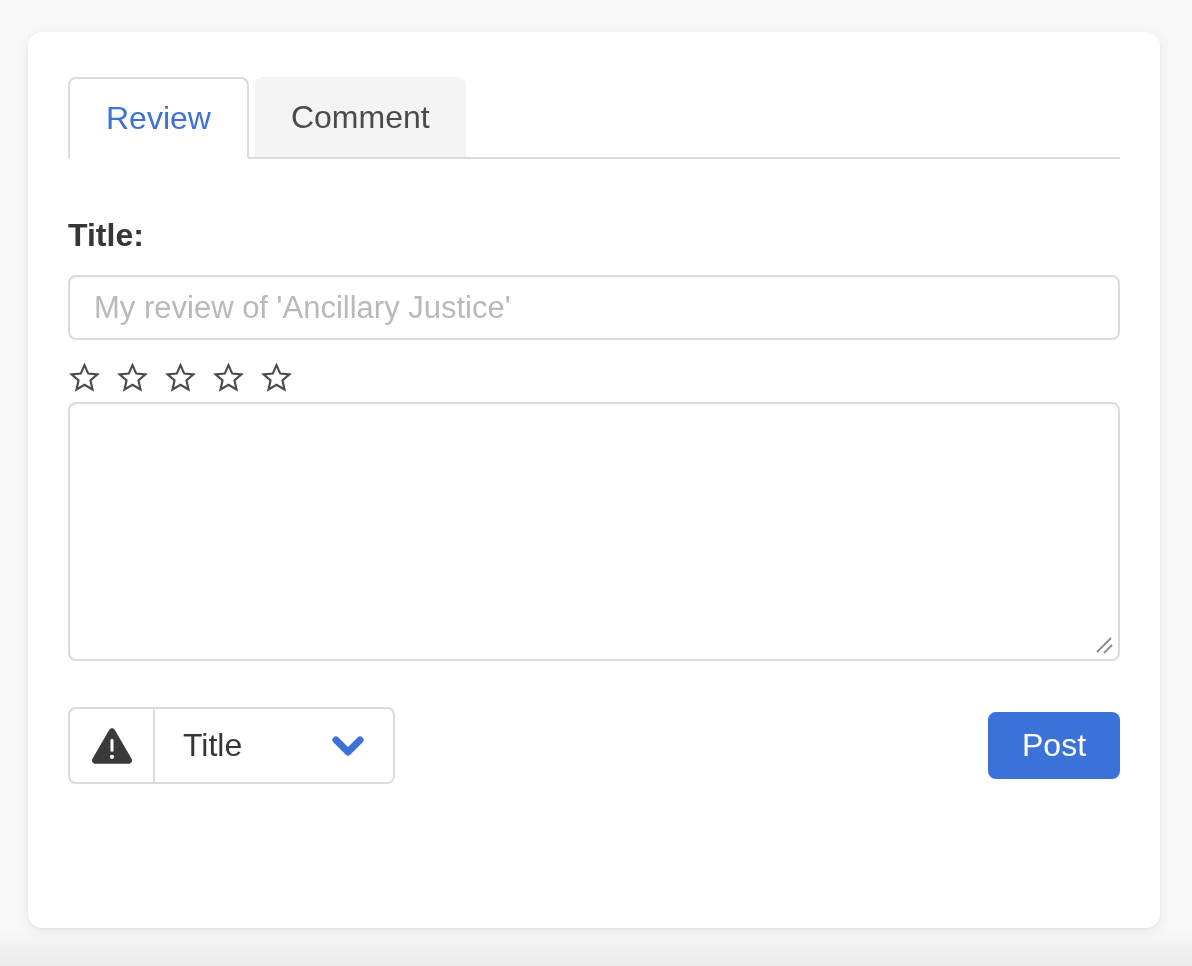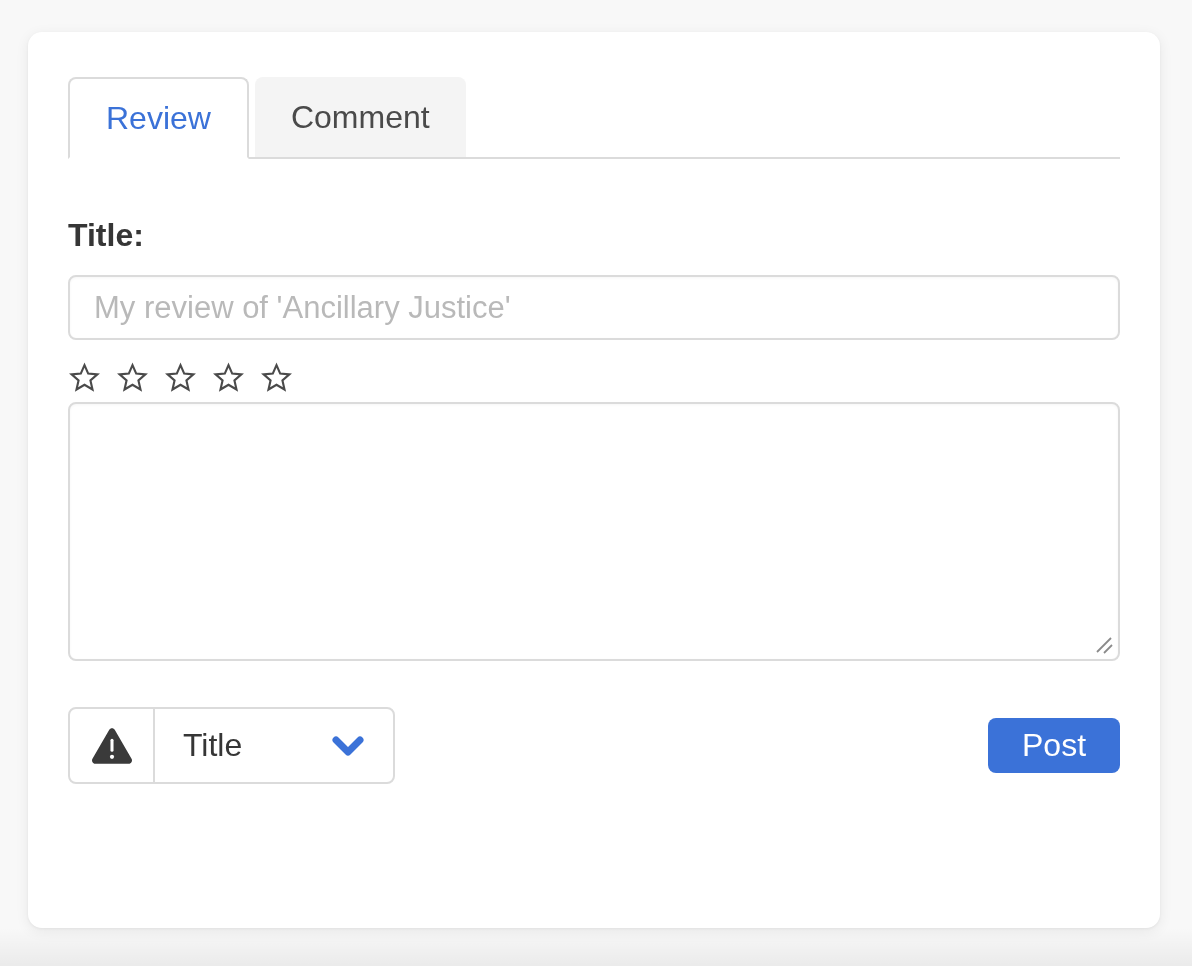--- a/index.html
+++ b/index.html
@@ -123,21 +123,21 @@
     cursor:pointer;
   }
   .privacy-select{
     width:238px;
     display:flex;align-items:center;justify-content:space-between;
     padding:0 28px;
     cursor:pointer;
   }
   .privacy-label{font-size:32px;color:var(--ink);}
   .post-button{
-    width:132px;height:55px;
+    width:132px;height:67px;
     background:var(--accent);
     border:none;border-radius:8px;
     color:#ffffff;font-size:32px;
     font-family:"Liberation Sans","DejaVu Sans",sans-serif;
     cursor:pointer;
   }
 </style>
 </head>
 <body>
 

